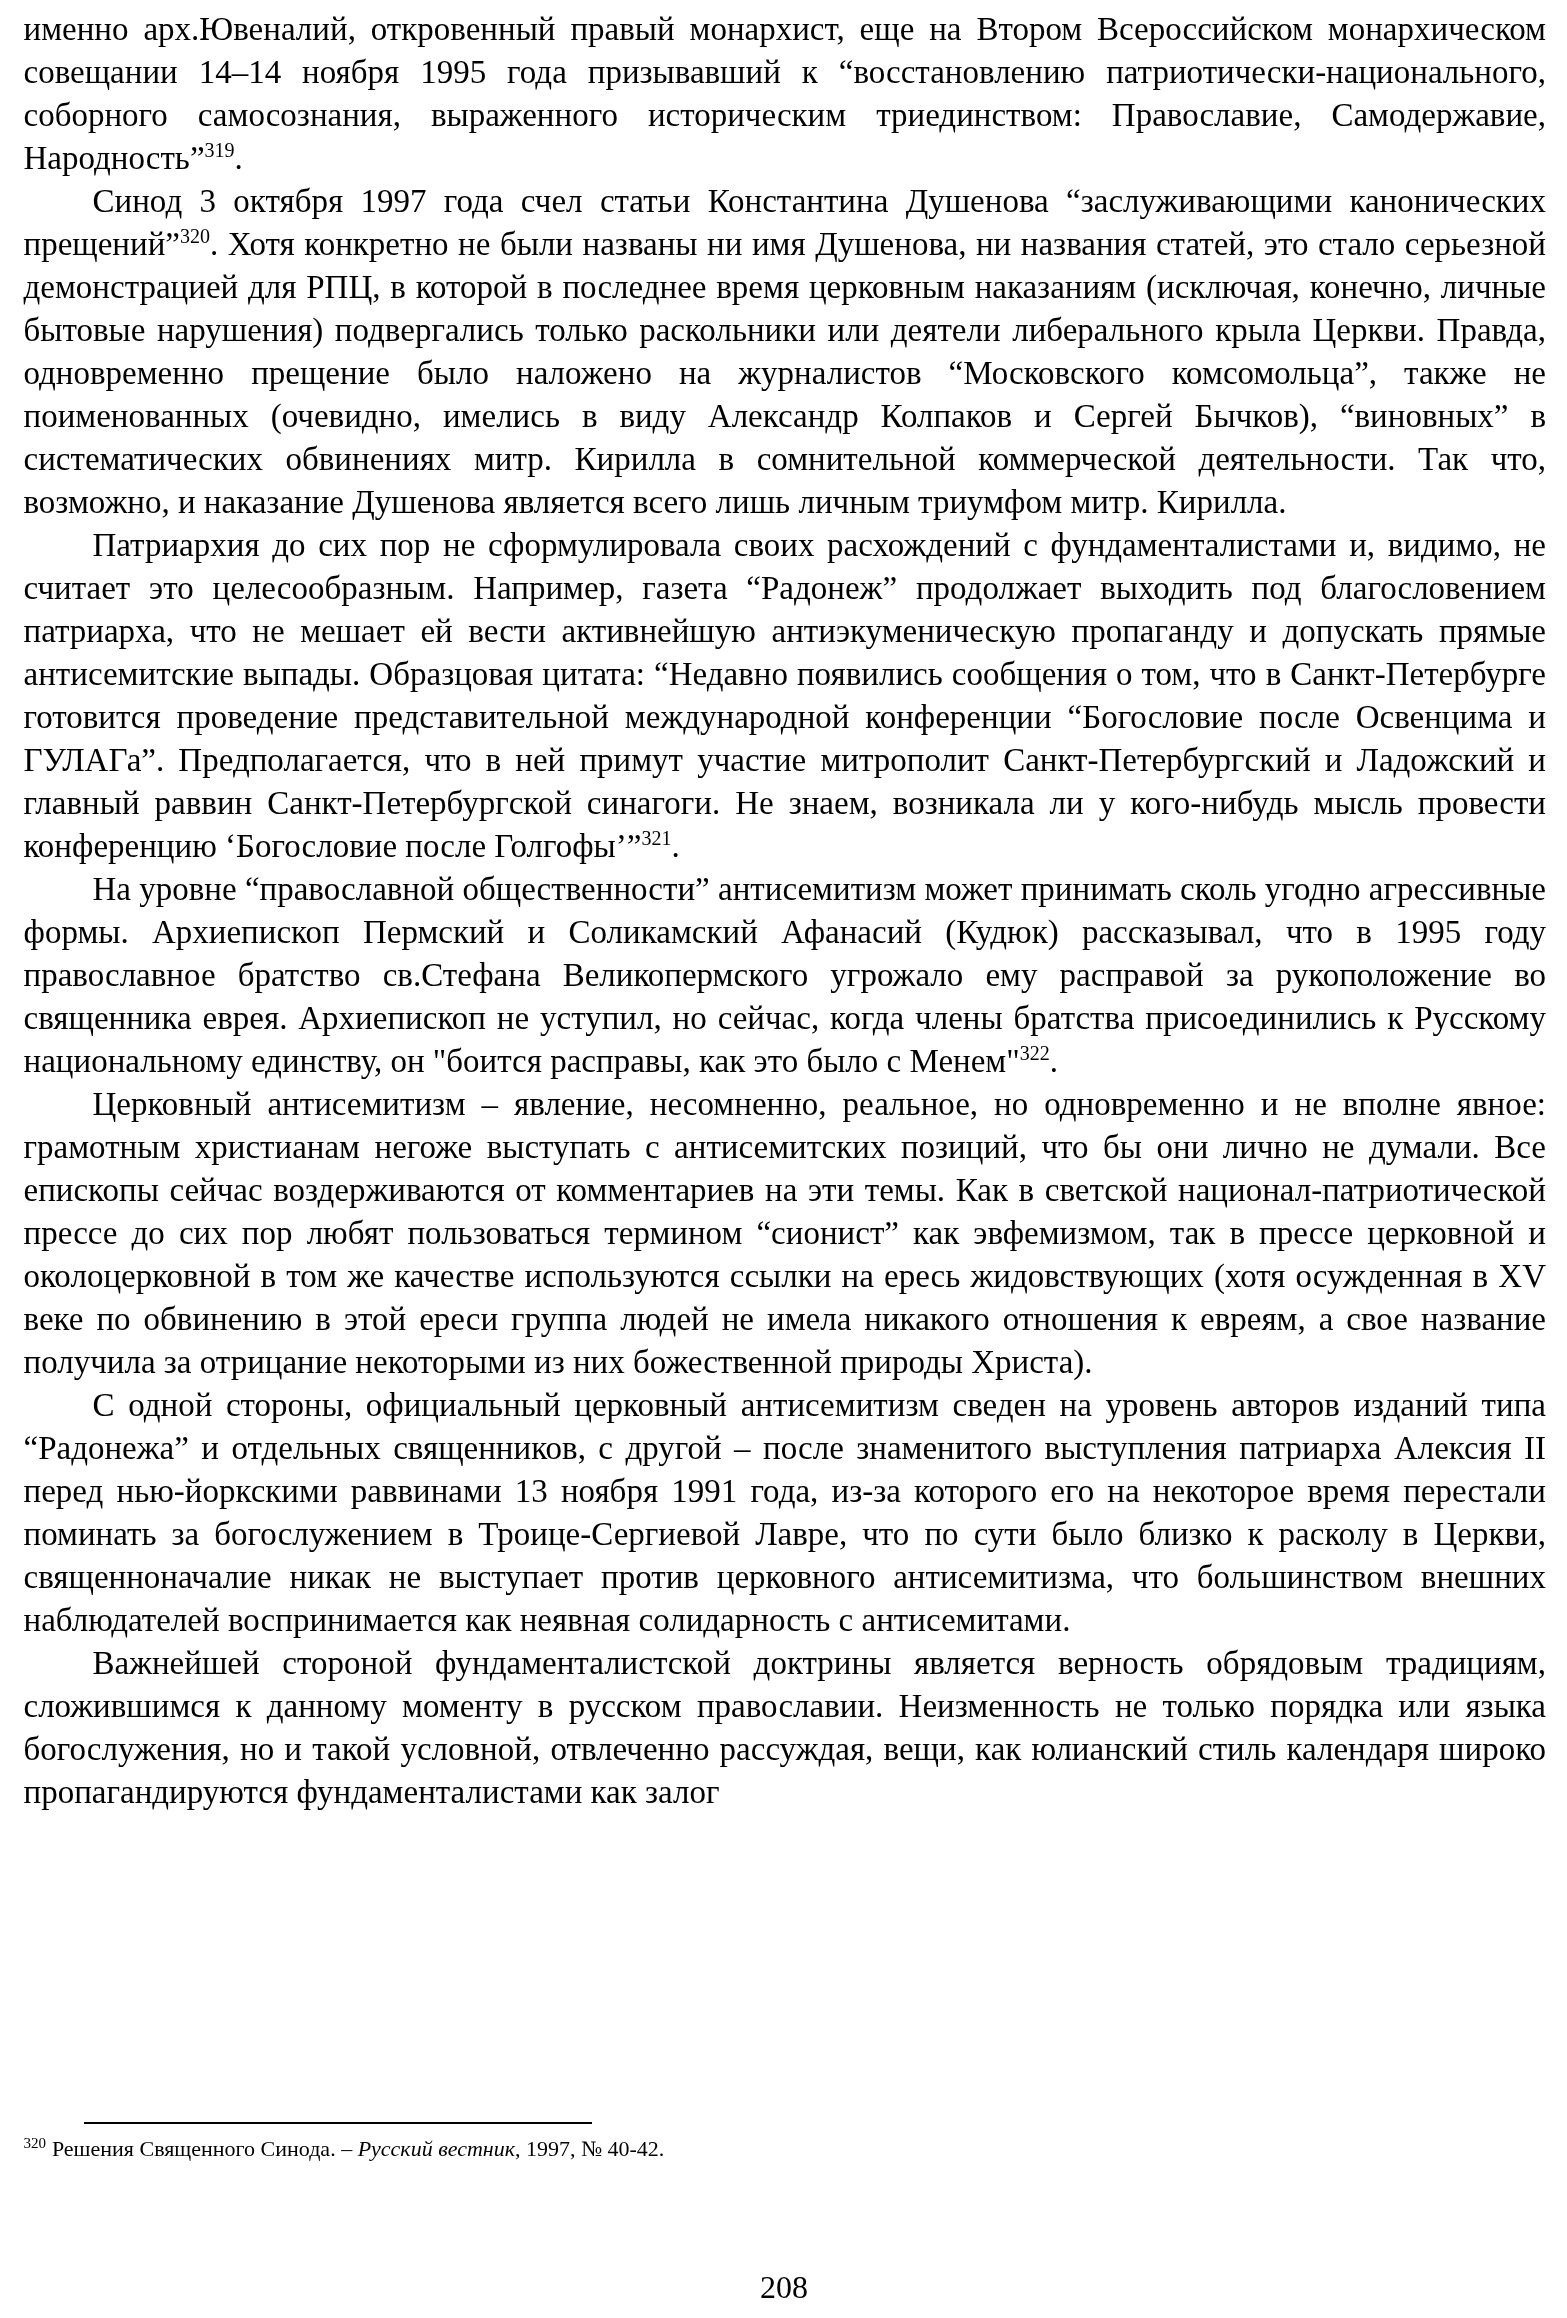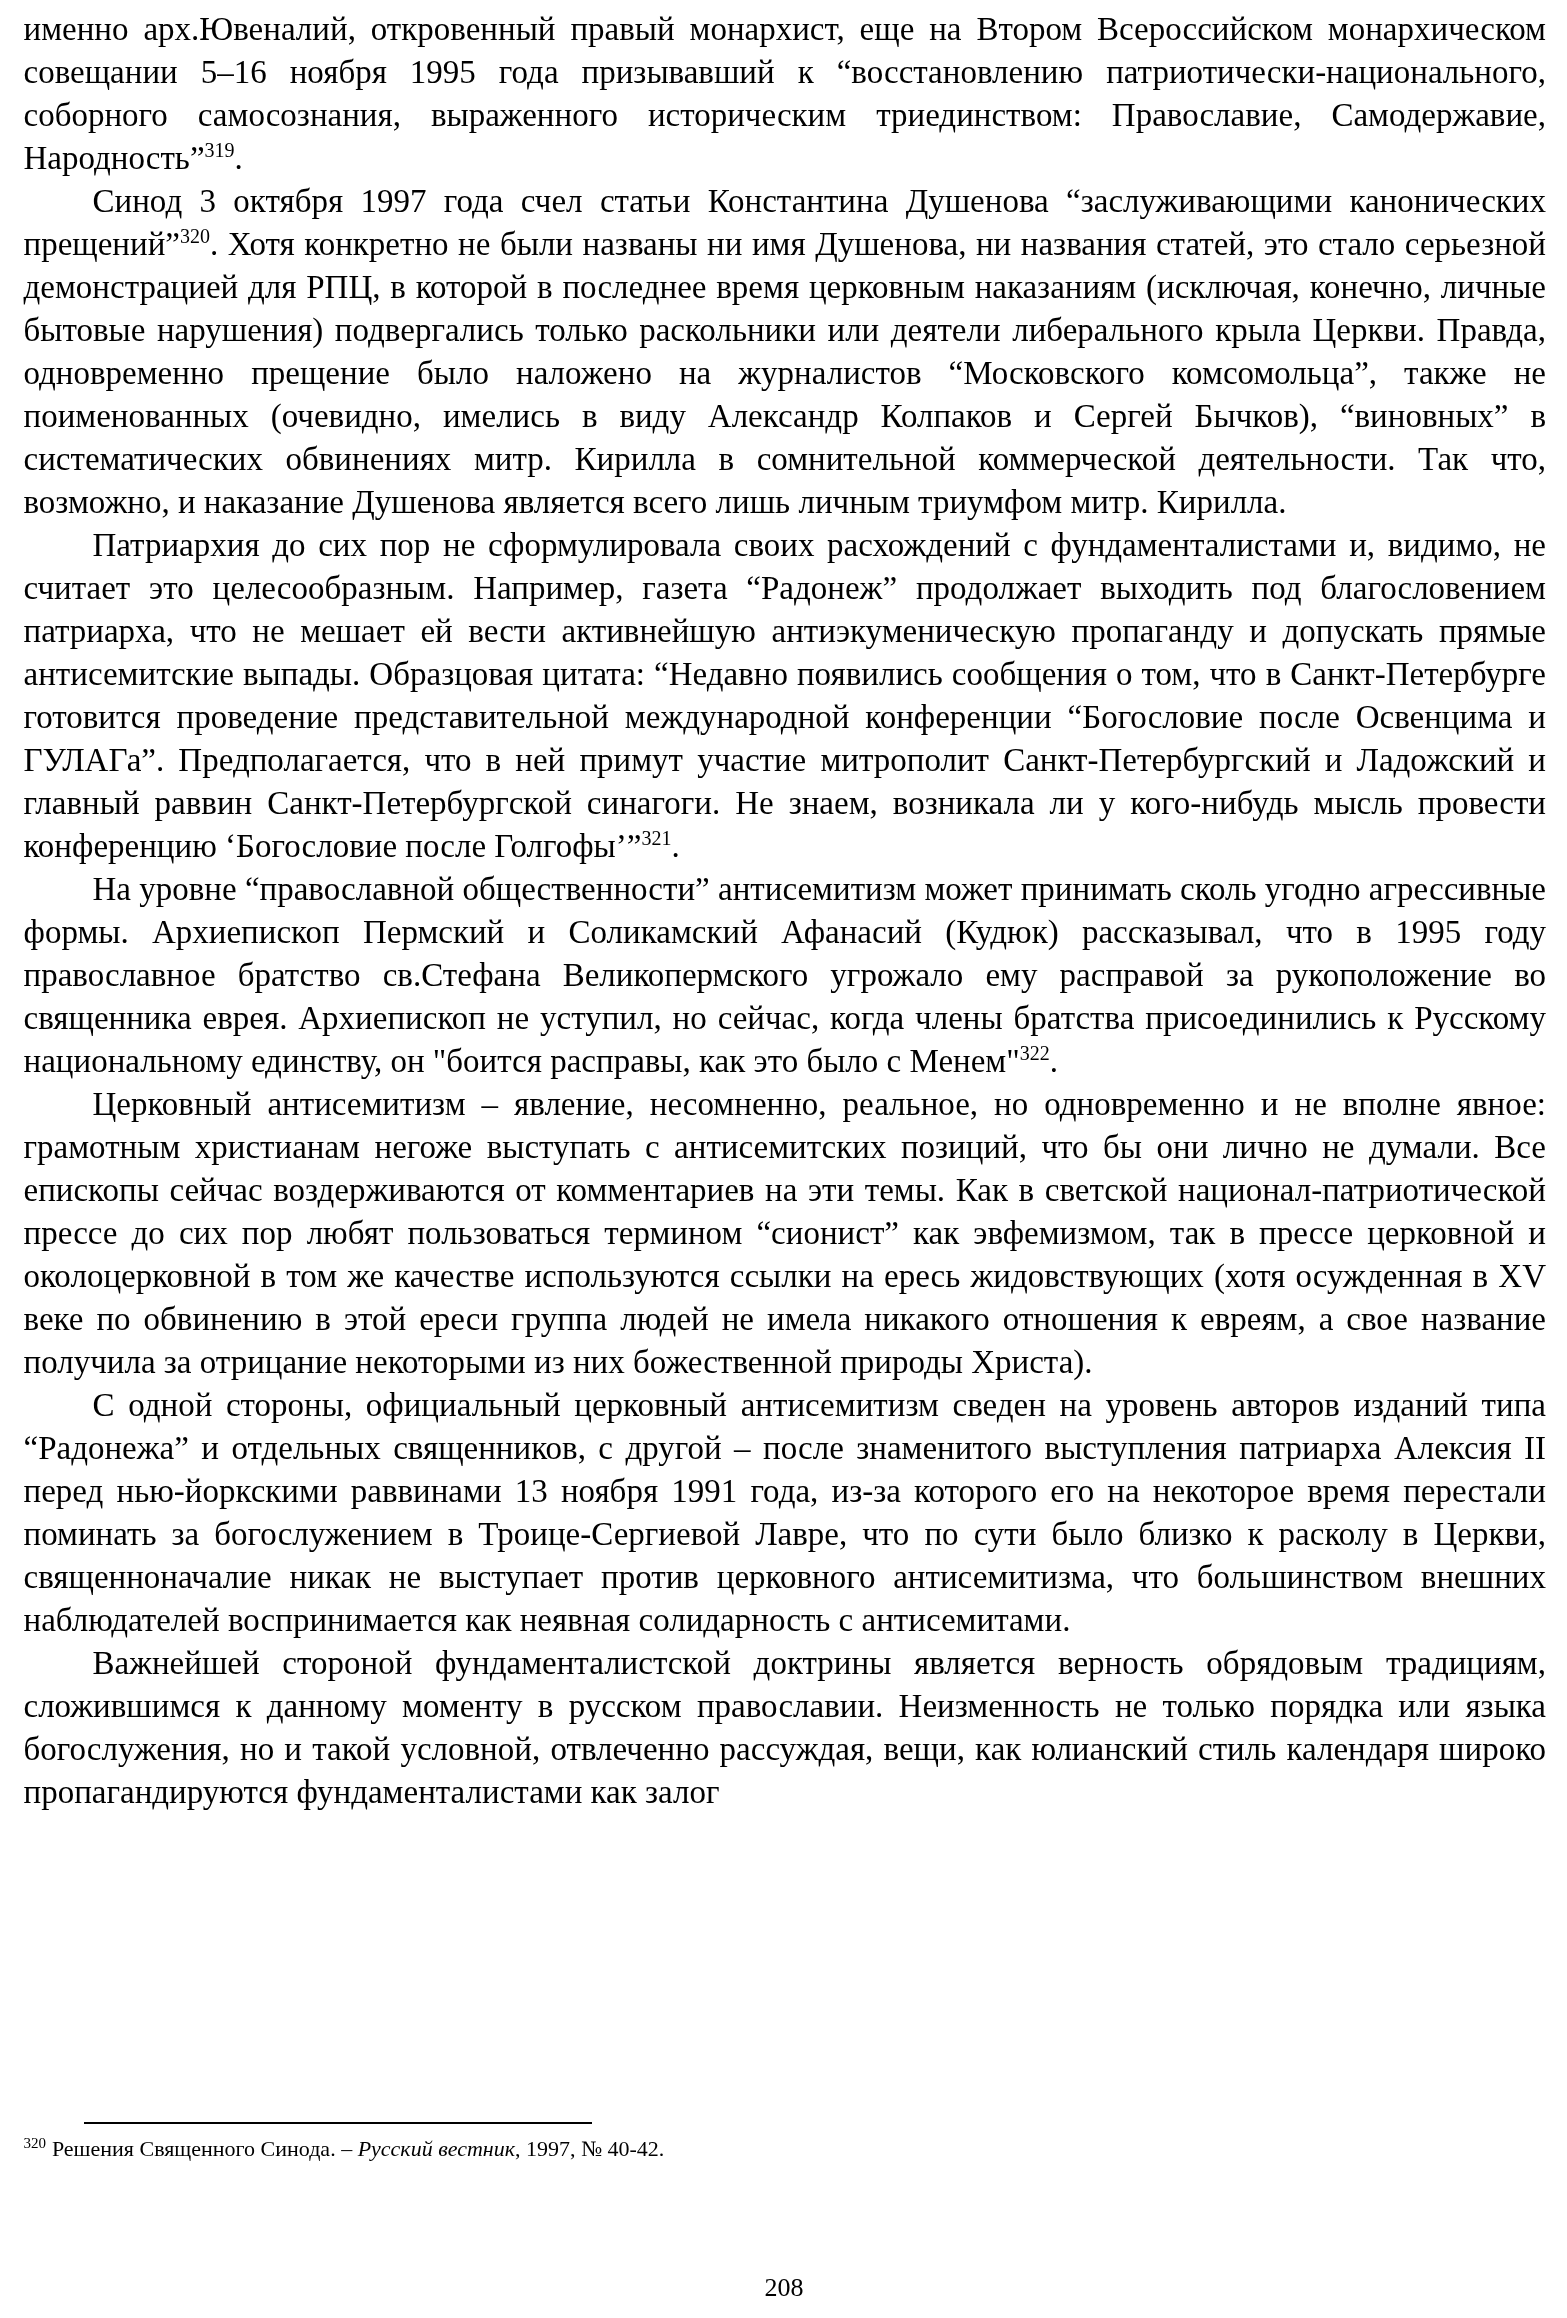--- a/index.html
+++ b/index.html
@@ -68,32 +68,32 @@
   }
   .it {
     font-style: italic;
   }
   .page-number {
     position: absolute;
     top: 2272px;
     left: 0;
     width: 100%;
     text-align: center;
-    font-size: 26px;
+    font-size: 32px;
     line-height: 31px;
   }
 </style>
 </head>
 <body>
 
 <div class="page">
 
   <div class="body-text">
 
-    <p class="para flush"><span>именно арх.Ювеналий, откровенный правый монархист, еще на Втором Всероссийском монархическом совещании 5–16 ноября 1995 года призывавший к “восстановлению патриотически-национального, соборного самосознания, выраженного историческим триединством: Православие, Самодержавие, Народность”</span><sup class="fnref">319</sup><span>.</span></p>
+    <p class="para flush"><span>именно арх.Ювеналий, откровенный правый монархист, еще на Втором Всероссийском монархическом совещании 14–14 ноября 1995 года призывавший к “восстановлению патриотически-национального, соборного самосознания, выраженного историческим триединством: Православие, Самодержавие, Народность”</span><sup class="fnref">319</sup><span>.</span></p>
 
     <p class="para"><span>Синод 3 октября 1997 года счел статьи Константина Душенова “заслуживающими канонических прещений”</span><sup class="fnref">320</sup><span>. Хотя конкретно не были названы ни имя Душенова, ни названия статей, это стало серьезной демонстрацией для РПЦ, в которой в последнее время церковным наказаниям (исключая, конечно, личные бытовые нарушения) подвергались только раскольники или деятели либерального крыла Церкви. Правда, одновременно прещение было наложено на журналистов “Московского комсомольца”, также не поименованных (очевидно, имелись в виду Александр Колпаков и Сергей Бычков), “виновных” в систематических обвинениях митр.  Кирилла в сомнительной коммерческой деятельности. Так что, возможно, и наказание Душенова является всего лишь личным триумфом митр.  Кирилла.</span></p>
 
     <p class="para"><span>Патриархия до сих пор не сформулировала своих расхождений с фундаменталистами и, видимо, не считает это целесообразным. Например, газета “Радонеж” продолжает выходить под благословением патриарха, что не мешает ей вести активнейшую антиэкуменическую пропаганду и допускать прямые антисемитские выпады. Образцовая цитата: “Недавно появились сообщения о том, что в Санкт-Петербурге готовится проведение представительной международной конференции “Богословие после Освенцима и ГУЛАГа”. Предполагается, что в ней примут участие митрополит Санкт-Петербургский и Ладожский и главный раввин Санкт-Петербургской синагоги. Не знаем, возникала ли у кого-нибудь мысль провести конференцию ‘Богословие после Голгофы’”</span><sup class="fnref">321</sup><span>.</span></p>
 
     <p class="para"><span>На уровне “православной общественности” антисемитизм может принимать сколь угодно агрессивные формы. Архиепископ Пермский и Соликамский Афанасий (Кудюк) рассказывал, что в 1995 году православное братство св.Стефана Великопермского угрожало ему расправой за рукоположение во священника еврея. Архиепископ не уступил, но сейчас, когда члены братства присоединились к Русскому национальному единству, он "боится расправы, как это было с Менем"</span><sup class="fnref">322</sup><span>.</span></p>
 
     <p class="para"><span>Церковный антисемитизм – явление, несомненно, реальное, но одновременно и не вполне явное: грамотным христианам негоже выступать с антисемитских позиций, что бы они лично не думали. Все епископы сейчас воздерживаются от комментариев на эти темы. Как в светской национал-патриотической прессе до сих пор любят пользоваться термином “сионист” как эвфемизмом, так в прессе церковной и околоцерковной в том же качестве используются ссылки на ересь жидовствующих (хотя осужденная в XV веке по обвинению в этой ереси группа людей не имела никакого отношения к евреям, а свое название получила за отрицание некоторыми из них божественной природы Христа).</span></p>
 
     <p class="para"><span>С одной стороны, официальный церковный антисемитизм сведен на уровень авторов изданий типа “Радонежа” и отдельных священников, с другой – после знаменитого выступления патриарха Алексия II перед нью-йоркскими раввинами 13 ноября 1991 года, из-за которого его на некоторое время перестали поминать за богослужением в Троице-Сергиевой Лавре, что по сути было близко к расколу в Церкви, священноначалие никак не выступает против церковного антисемитизма, что большинством внешних наблюдателей воспринимается как неявная солидарность с антисемитами.</span></p>

